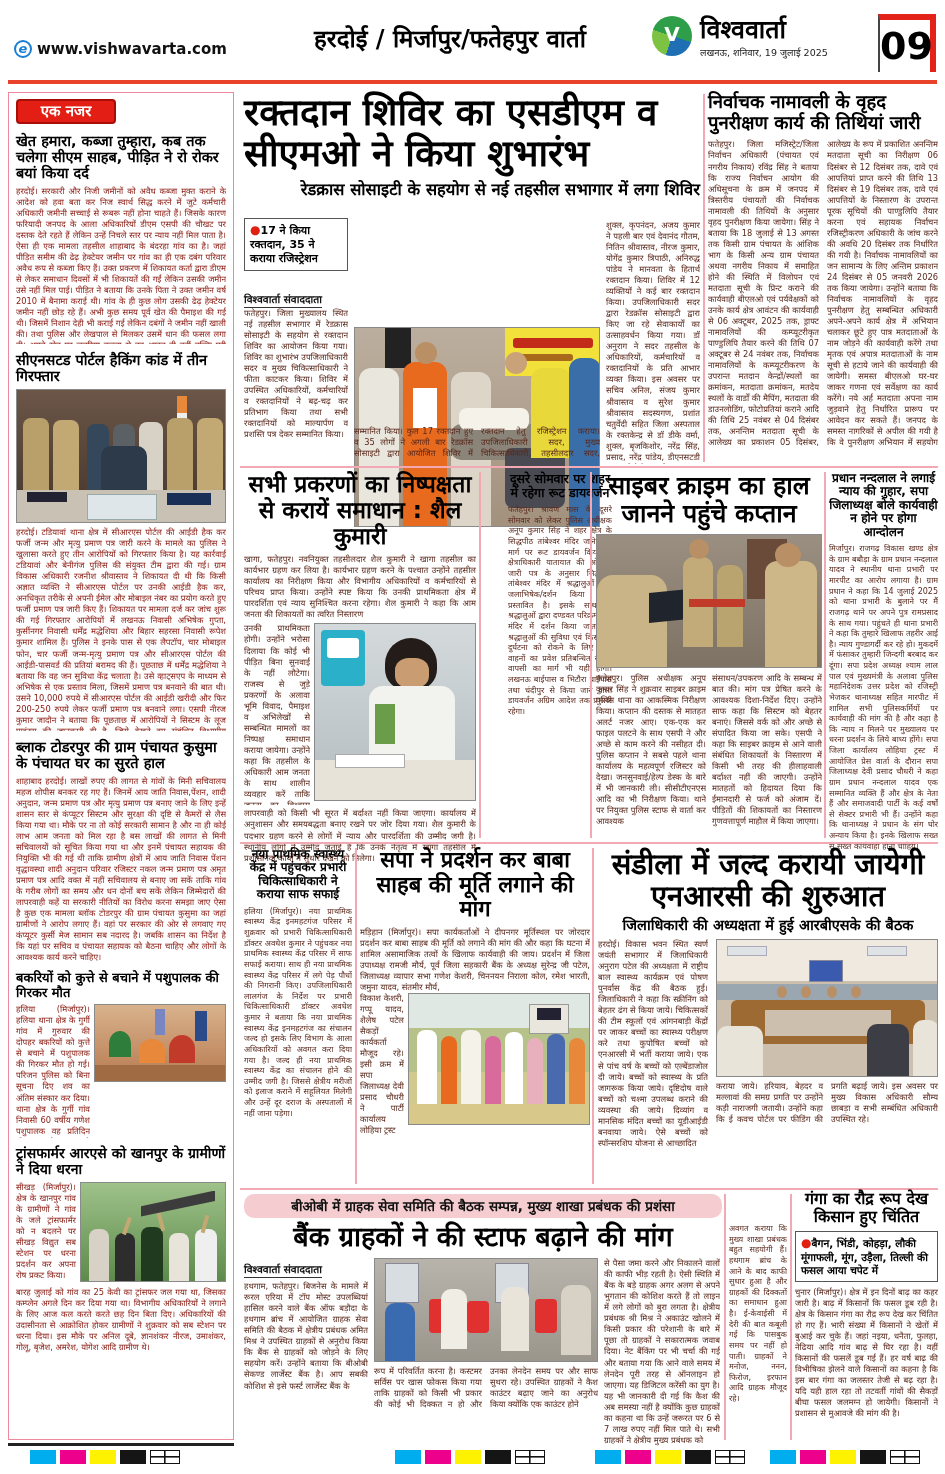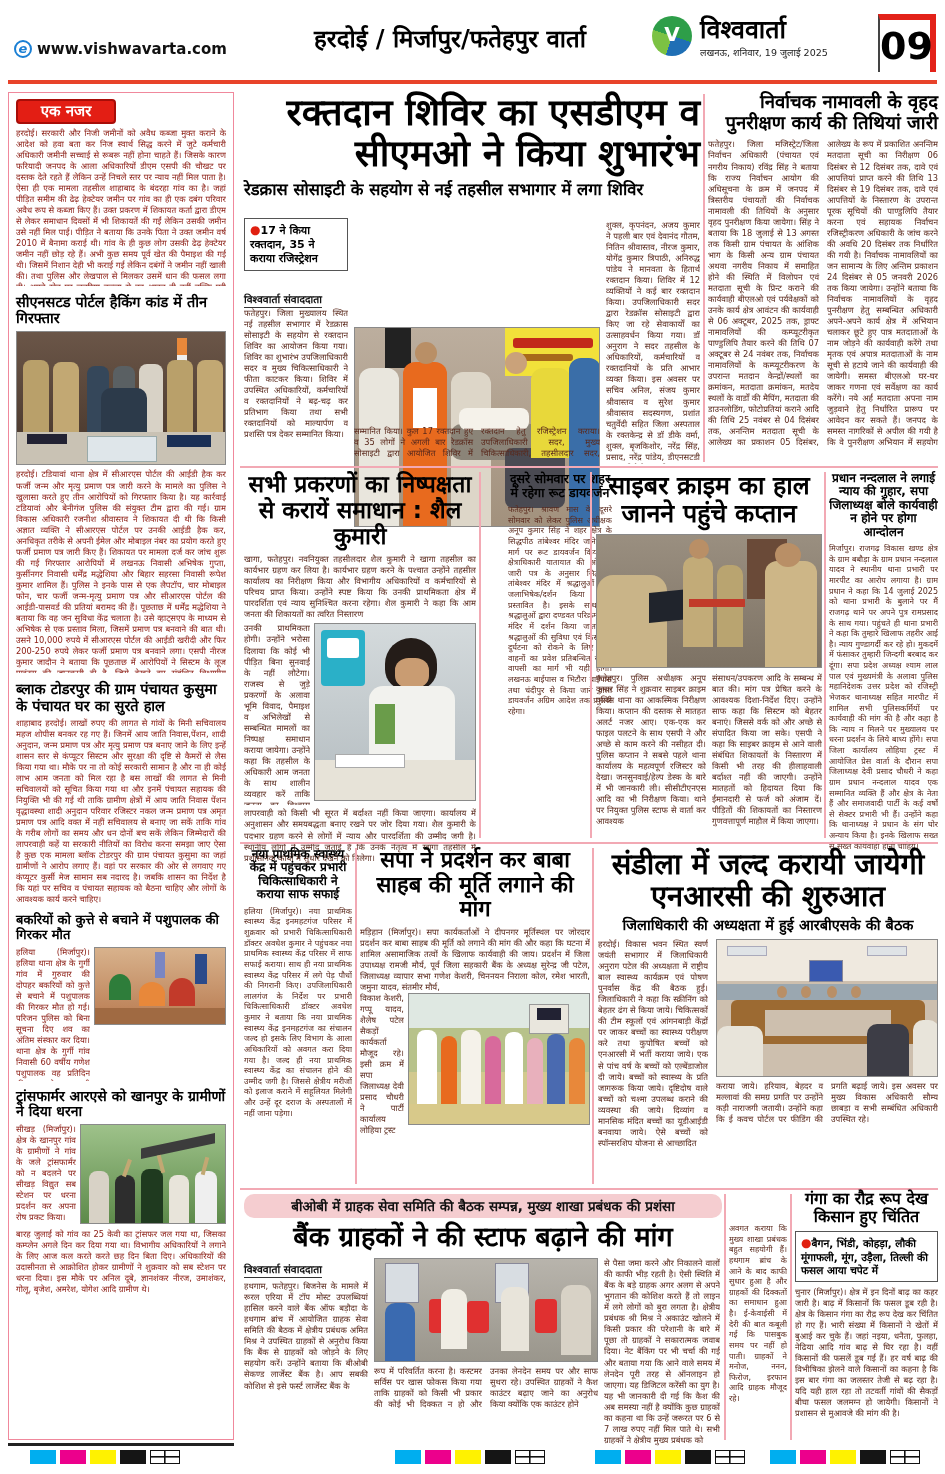--- a/index.html
+++ b/index.html
@@ -38,20 +38,21 @@
     <div class="hl" style="font-size:25px">विश्ववार्ता</div>
     <div style="font-size:9.5px;color:#222;margin-top:2px">लखनऊ,  शनिवार, 19 जुलाई 2025</div>
   </div>
 </div>
 <div class="abs" style="left:878px;top:14px;width:58px;height:58px;border-top:6px solid #e32219;border-right:6px solid #e32219;border-left:2px solid #444;text-align:center;font-size:38px;font-weight:bold;color:#000;line-height:52px">09</div>
 <div class="abs" style="left:8px;top:80px;width:929px;height:4px;background:#e8432a"></div>
 
 <div class="abs" style="left:8px;top:92px;width:226px;height:1348px;border:1.5px solid #f0889c;padding:6px 7px;overflow:hidden">
   <div style="width:100px;height:25px;background:#e31e14;border:2px solid #a80d08;border-radius:4px;color:#fff;font-weight:bold;font-size:15px;text-align:center;line-height:21px">एक नजर</div>
 
+  <div class="hl" style="font-size:14.5px;margin-top:9px">खेत हमारा, कब्जा तुम्हारा, कब तक चलेगा सीएम साहब, पीड़ित ने रो रोकर बयां किया दर्द</div>
   <div class="bt btr" style="max-height:158px;margin-top:4px">हरदोई। सरकारी और निजी जमीनों को अवैध कब्जा मुक्त कराने के आदेश को हवा बता कर निज स्वार्थ सिद्ध करने में जुटे कर्मचारी अधिकारी जमीनी सच्चाई से रूबरू नहीं होना चाहते हैं। जिसके कारण फरियादी जनपद के आला अधिकारियों डीएम एसपी की चौखट पर दस्तक देते रहते हैं लेकिन उन्हें निचले स्तर पर न्याय नहीं मिल पाता है। ऐसा ही एक मामला तहसील शाहाबाद के बंदरहा गांव का है। जहां पीड़ित समीम की ढेढ़ हेक्टेयर जमीन पर गांव का ही एक दबंग परिवार अवैध रूप से कब्जा किए हैं। उक्त प्रकरण में शिकायत कर्ता द्वारा डीएम से लेकर समाधान दिवसों में भी शिकायतें की गईं लेकिन उसकी जमीन उसे नहीं मिल पाई। पीड़ित ने बताया कि उनके पिता ने उक्त जमीन वर्ष 2010 में बैनामा कराई थी। गांव के ही कुछ लोग उसकी ढेढ़ हेक्टेयर जमीन नहीं छोड़ रहे हैं। अभी कुछ समय पूर्व खेत की पैमाइश की गई थी। जिसमें निशान देही भी कराई गई लेकिन दबंगों ने जमीन नहीं खाली की। तथा पुलिस और लेखपाल से मिलकर उसमें धान की फसल लगा दी। अपने खेत पर जबरिया कब्जा से वह आहत ही नहीं बल्कि पूरी तरह टूट चुका है। थाना मछिला के रोतापुर निवासी समीम अली ने बताया कि उसकी 40 बीघा से अधिक जमीन तहसील शाहाबाद के बंदरहा गांव में है। पीड़ित ने लेखपाल पर 15 हजार लेने के बाद भी कब्जा न कराने का आरोप लगाया है। पीड़ित ने बताया कि उसने ज्यादा पैसे नहीं दे पाए तो लेखपाल ने विपक्षियों को उसकी जमीन में धान लगवा दिया।</div>
 
   <div class="hl" style="font-size:14.5px;margin-top:8px">सीएनसटड पोर्टल हैकिंग कांड में तीन गिरफ्तार</div>
   <div class="photo" style="width:210px;height:134px;margin-top:5px">
     <div class="ph" style="inset:0;background:linear-gradient(#6b5648,#46352a)"></div>
     <div class="ph" style="left:160px;top:6px;width:10px;height:52px;background:linear-gradient(#e8883a 33%,#eee 33% 66%,#2e7d3a 66%)"></div>
     <div class="ph" style="left:6px;top:28px;width:26px;height:80px;background:#b9a06a;border-radius:8px 8px 0 0"></div>
     <div class="ph" style="left:36px;top:30px;width:26px;height:78px;background:#c2a873;border-radius:8px 8px 0 0"></div>
     <div class="ph" style="left:70px;top:34px;width:22px;height:70px;background:#35475a;border-radius:8px 8px 0 0"></div>
     <div class="ph" style="left:96px;top:34px;width:22px;height:70px;background:#5a6063;border-radius:8px 8px 0 0"></div>
@@ -96,22 +97,22 @@
       <div class="ph" style="left:44px;top:34px;width:4px;height:18px;background:#c2a873;transform:rotate(20deg)"></div>
       <div class="ph" style="left:78px;top:30px;width:4px;height:18px;background:#c2a873;transform:rotate(-15deg)"></div>
       <div class="ph" style="left:122px;top:32px;width:4px;height:18px;background:#c2a873;transform:rotate(15deg)"></div>
     </div>
     <div class="bt btr">सीखड़ (मिर्जापुर)। क्षेत्र के खानपुर गांव के ग्रामीणों ने गांव के जले ट्रांसफार्मर को न बदलने पर सीखड़ विद्युत सब स्टेशन पर धरना प्रदर्शन कर अपना रोष प्रकट किया।</div>
   </div>
   <div class="bt btr" style="max-height:86px;margin-top:2px">बारह जुलाई को गांव का 25 केवी का ट्रांसफर जल गया था, जिसका कम्प्लेन अगले दिन कर दिया गया था। विभागीय अधिकारियों ने लगाने के लिए आज कल करते करते छह दिन बिता दिए। अधिकारियों की उदासीनता से आक्रोशित होकर ग्रामीणों ने शुक्रवार को सब स्टेशन पर धरना दिया। इस मौके पर अनिल दूबे, ज्ञानशंकर नीरज, उमाशंकर, गोलू, बृजेश, अमरेश, योगेश आदि ग्रामीण थे।</div>
 </div>
 
 <div class="abs" style="left:244px;top:92px;width:456px;height:372px">
-  <div class="hl" style="font-size:37px;text-align:right">रक्तदान शिविर का एसडीएम व सीएमओ ने किया शुभारंभ</div>
-  <div class="hl" style="font-size:16.5px;text-align:left;margin-top:6px;font-weight:bold">रेडक्रास सोसाइटी के सहयोग से नई तहसील सभागार में लगा शिविर</div>
+  <div class="hl" style="font-size:37px;text-align:left">रक्तदान शिविर का एसडीएम व सीएमओ ने किया शुभारंभ</div>
+  <div class="hl" style="font-size:16.5px;text-align:right;margin-top:6px;font-weight:bold">रेडक्रास सोसाइटी के सहयोग से नई तहसील सभागार में लगा शिविर</div>
 
   <div class="abs hibox" style="left:0;top:126px;width:104px;font-size:11px;line-height:1.25"><span class="dot">●</span><span>17 ने किया रक्तदान, 35 ने कराया रजिस्ट्रेशन</span></div>
   <div class="abs" style="left:0;top:196px"><span class="byline">विश्ववार्ता संवाददाता</span></div>
   <div class="abs bt" style="left:0;top:216px;width:104px;height:156px">फतेहपुर। जिला मुख्यालय स्थित नई तहसील सभागार में रेडक्रास सोसाइटी के सहयोग से रक्तदान शिविर का आयोजन किया गया। शिविर का शुभारंभ उपजिलाधिकारी सदर व मुख्य चिकित्साधिकारी ने फीता काटकर किया। शिविर में उपस्थित अधिकारियों, कर्मचारियों व रक्तदानियों ने बढ़-चढ़ कर प्रतिभाग किया तथा सभी रक्तदानियों को माल्यार्पण व प्रशस्ति पत्र देकर सम्मानित किया।</div>
 
   <div class="abs photo" style="left:110px;top:128px;width:246px;height:200px">
     <div class="ph" style="inset:0;background:linear-gradient(#bcae9e,#a2917d)"></div>
     <div class="ph" style="left:150px;top:0;width:96px;height:48px;background:#f2e13a"></div>
     <div class="ph" style="left:158px;top:10px;width:80px;height:10px;background:#c22a1a;border-radius:3px"></div>
     <div class="ph" style="left:158px;top:26px;width:60px;height:7px;background:#a86a1a;border-radius:3px"></div>
@@ -127,21 +128,21 @@
     <div class="ph" style="left:214px;top:30px;width:32px;height:170px;background:#3a6ea8;border-radius:12px 12px 0 0"></div>
     <div class="ph" style="left:150px;top:24px;width:22px;height:22px;background:#caa27a;border-radius:50%"></div>
     <div class="ph" style="left:60px;top:14px;width:22px;height:22px;background:#b98f66;border-radius:50%"></div>
   </div>
   <div class="abs bt" style="left:110px;top:334px;width:246px;height:38px;column-count:2;column-gap:8px">सम्मानित किया। कुल 17 रक्तदान हुए व 35 लोगों ने अगली बार रेडक्रॉस सोसाइटी द्वारा आयोजित शिविर में रक्तदान हेतु रजिस्ट्रेशन कराया। उपजिलाधिकारी सदर, मुख्य चिकित्साधिकारी, तहसीलदार सदर, नायब तहसीलदार व रेडक्रॉस चेयरमैन ने सभी रक्तदानियों को माल्यार्पण व प्रशस्ति पत्र देकर सम्मानित किया। रक्तदानियों में सर्वप्रथम सदर तहसीलदार ने पहली बार रक्तदान किया तत्पश्चात मीनाक्षी त्रिपाठी, सुनील कुमार, शिवम कुमार गुप्ता, अनामिका सिंह, विवेक कुमार, मनेश कुमार, अंकिल कुमार, निशांत गुप्ता, अजय</div>
   <div class="abs bt" style="left:362px;top:128px;width:94px;height:244px">शुक्ल, कृपनंदन, अजय कुमार ने पहली बार एवं देवानंद गौतम, नितिन श्रीवास्तव, नीरज कुमार, योगेंद्र कुमार त्रिपाठी, अनिरुद्ध पांडेय ने मानवता के हितार्थ रक्तदान किया। शिविर में 12 व्यक्तियों ने कई बार रक्तदान किया। उपजिलाधिकारी सदर द्वारा रेडक्रॉस सोसाइटी द्वारा किए जा रहे सेवाकार्यों का उत्साहवर्धन किया गया। डॉ अनुराग ने सदर तहसील के अधिकारियों, कर्मचारियों व रक्तदानियों के प्रति आभार व्यक्त किया। इस अवसर पर सचिव अनिल, संजय कुमार श्रीवास्तव व सुरेश कुमार श्रीवास्तव सदस्यगण, प्रशांत चतुर्वेदी सहित जिला अस्पताल के रक्तकेन्द्र से डॉ डीके वर्मा, शुक्ल, बृजकिशोर, नरेंद्र सिंह, प्रसाद, नरेंद्र पांडेय, डीएनसटडी छात्र द्विवेदी, अंकित कुमार गोयल, गुप्ता व प्रमुख सहयोगी जय लेखपाल उपस्थित रहे।</div>
 </div>
 
 <div class="vrule" style="left:703px;top:94px;height:368px"></div>
 <div class="abs" style="left:708px;top:92px;width:230px;height:372px">
-  <div class="hl" style="font-size:18.5px;text-align:right">निर्वाचक नामावली के वृहद पुनरीक्षण कार्य की तिथियां जारी</div>
+  <div class="hl" style="font-size:18.5px;text-align:left">निर्वाचक नामावली के वृहद पुनरीक्षण कार्य की तिथियां जारी</div>
   <div class="bt" style="margin-top:6px;height:316px;column-count:2;column-gap:8px">फतेहपुर। जिला मजिस्ट्रेट/जिला निर्वाचन अधिकारी (पंचायत एवं नगरीय निकाय) रविंद्र सिंह ने बताया कि राज्य निर्वाचन आयोग की अधिसूचना के क्रम में जनपद में त्रिस्तरीय पंचायतों की निर्वाचक नामावली की तिथियों के अनुसार वृहद पुनरीक्षण किया जायेगा। सिंह ने बताया कि 18 जुलाई से 13 अगस्त तक किसी ग्राम पंचायत के आंशिक भाग के किसी अन्य ग्राम पंचायत अथवा नगरीय निकाय में समाहित होने की स्थिति में विलोपन एवं मतदाता सूची के प्रिन्ट कराने की कार्यवाही बीएलओ एवं पर्यवेक्षकों को उनके कार्य क्षेत्र आवंटन की कार्यवाही से 06 अक्टूबर, 2025 तक, ड्राफ्ट नामावलियों की कम्प्यूटरीकृत पाण्डुलिपि तैयार करने की तिथि 07 अक्टूबर से 24 नवंबर तक, निर्वाचक नामावलियों के कम्प्यूटरीकरण के उपरान्त मतदान केन्द्रों/स्थलों का क्रमांकन, मतदाता क्रमांकन, मतदेय स्थलों के वार्डों की मैपिंग, मतदाता की डाउनलोडिंग, फोटोप्रतियां कराने आदि की तिथि 25 नवंबर से 04 दिसंबर तक, अनन्तिम मतदाता सूची के आलेख्य का प्रकाशन 05 दिसंबर, आलेख्य के रूप में प्रकाशित अनन्तिम मतदाता सूची का निरीक्षण 06 दिसंबर से 12 दिसंबर तक, दावे एवं आपत्तियां प्राप्त करने की तिथि 13 दिसंबर से 19 दिसंबर तक, दावे एवं आपत्तियों के निस्तारण के उपरान्त पूरक सूचियों की पाण्डुलिपि तैयार करना एवं सहायक निर्वाचन रजिस्ट्रीकरण अधिकारी के जांच करने की अवधि 20 दिसंबर तक निर्धारित की गयी है। निर्वाचक नामावलियों का जन सामान्य के लिए अन्तिम प्रकाशन 24 दिसंबर से 05 जनवरी 2026 तक किया जायेगा। उन्होंने बताया कि निर्वाचक नामावलियों के वृहद पुनरीक्षण हेतु सम्बन्धित अधिकारी अपने-अपने कार्य क्षेत्र में अभियान चलाकर छूटे हुए पात्र मतदाताओं के नाम जोड़ने की कार्यवाही करेंगे तथा मृतक एवं अपात्र मतदाताओं के नाम सूची से हटाये जाने की कार्यवाही की जायेगी। समस्त बीएलओ घर-घर जाकर गणना एवं सर्वेक्षण का कार्य करेंगे। नये अर्ह मतदाता अपना नाम जुड़वाने हेतु निर्धारित प्रारूप पर आवेदन कर सकते हैं। जनपद के समस्त नागरिकों से अपील की गयी है कि वे पुनरीक्षण अभियान में सहयोग प्रदान करें ताकि कोई भी पात्र मतदाता सूची में सम्मिलित होने से वंचित न रहे। अन्तिम प्रकाशन 15 जनवरी तक है।</div>
 </div>
 
 <div class="hrule" style="left:240px;top:466px;width:698px"></div>
 
 <div class="abs" style="left:244px;top:472px;width:232px;height:366px">
   <div class="hl" style="font-size:23px;text-align:center">सभी प्रकरणों का निष्पक्षता से करायें समाधान : शैल कुमारी</div>
   <div class="bt" style="margin-top:5px;max-height:70px">खागा, फतेहपुर। नवनियुक्त तहसीलदार शैल कुमारी ने खागा तहसील का कार्यभार ग्रहण कर लिया है। कार्यभार ग्रहण करने के पश्चात उन्होंने तहसील कार्यालय का निरीक्षण किया और विभागीय अधिकारियों व कर्मचारियों से परिचय प्राप्त किया। उन्होंने स्पष्ट किया कि उनकी प्राथमिकता क्षेत्र में पारदर्शिता एवं न्याय सुनिश्चित करना रहेगा। शैल कुमारी ने कहा कि आम जनता की शिकायतों का त्वरित निस्तारण</div>
   <div style="margin-top:3px;height:182px;overflow:hidden">
     <div class="photo" style="width:162px;height:178px;float:right;margin-left:4px">

